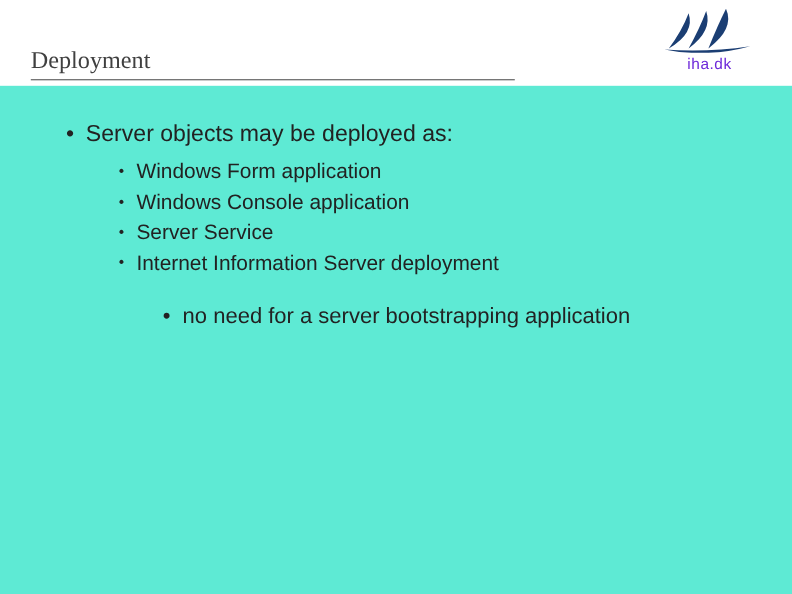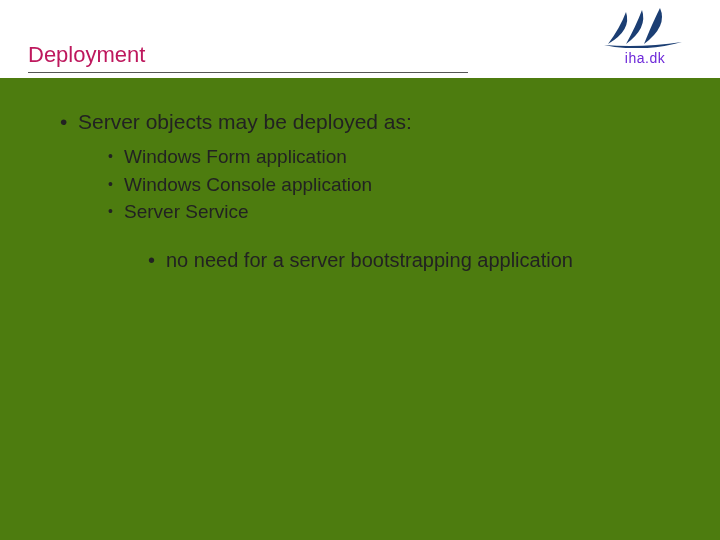--- a/index.html
+++ b/index.html
@@ -12,21 +12,22 @@
   .header {
     position: relative;
     height: 78px;
     width: 100%;
   }
   .title {
     position: absolute;
     left: 28px;
     top: 42px;
     font-size: 22px;
-    color: #be185d;
+    color: #404040;
+    font-family: Liberation Serif, serif;
   }
   .title-underline {
     position: absolute;
     left: 28px;
     top: 72px;
     width: 440px;
     height: 1px;
     background: #555;
   }
   .logo {
@@ -41,21 +42,21 @@
     color: #6d28d9;
     margin-top: 2px;
     letter-spacing: 0.5px;
   }
   .content {
     position: absolute;
     left: 0;
     top: 78px;
     width: 720px;
     height: 462px;
-    background: #4d7c0f;
+    background: #5eead4;
     padding: 32px 40px 40px 40px;
     color: #222;
   }
   .level1 {
     font-size: 21px;
     margin-left: 20px;
     margin-bottom: 10px;
   }
   .level2 {
     font-size: 19px;
@@ -103,17 +104,20 @@
 
   <div class="level2">
     <span class="bullet-sm">•</span><span>Windows Form application</span>
   </div>
   <div class="level2">
     <span class="bullet-sm">•</span><span>Windows Console application</span>
   </div>
   <div class="level2">
     <span class="bullet-sm">•</span><span>Server Service</span>
   </div>
+  <div class="level2">
+    <span class="bullet-sm">•</span><span>Internet Information Server deployment</span>
+  </div>
 
   <div class="level3">
     <span class="bullet">•</span><span>no need for a server bootstrapping application</span>
   </div>
 </div>
 
 </body></html>

